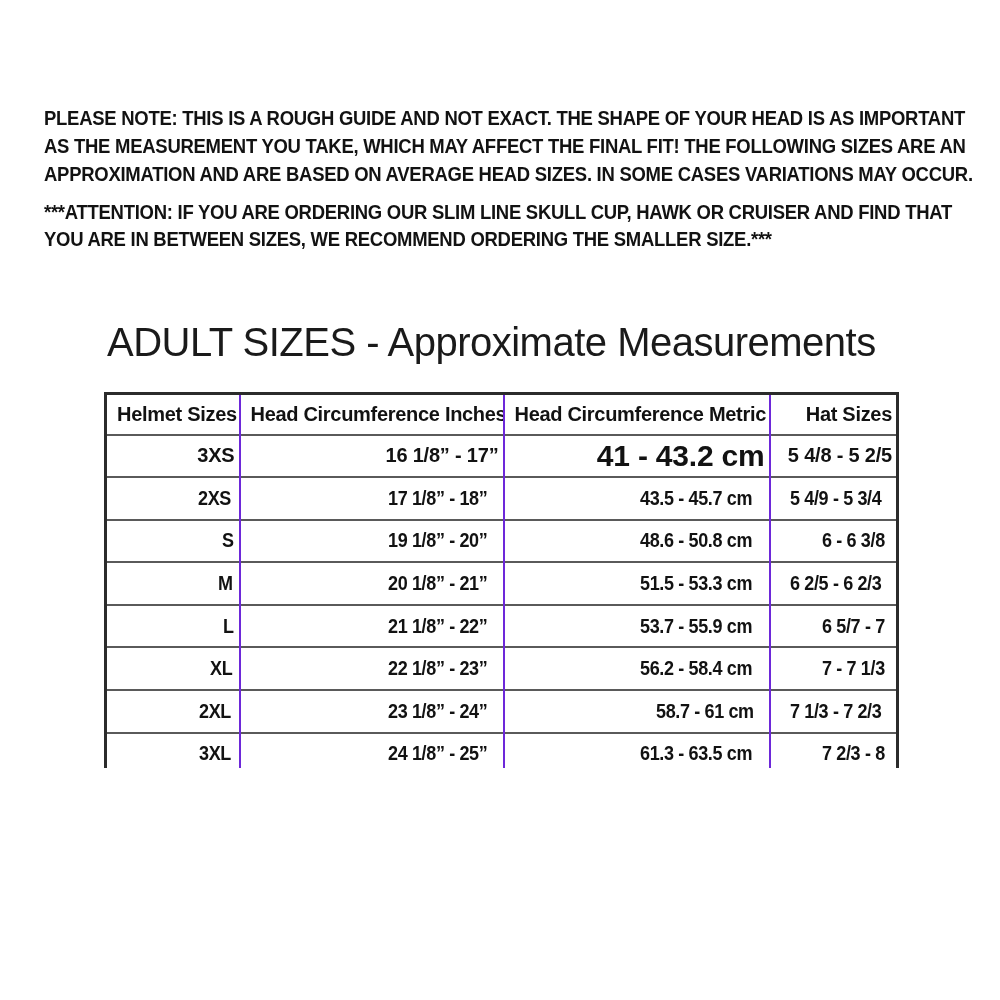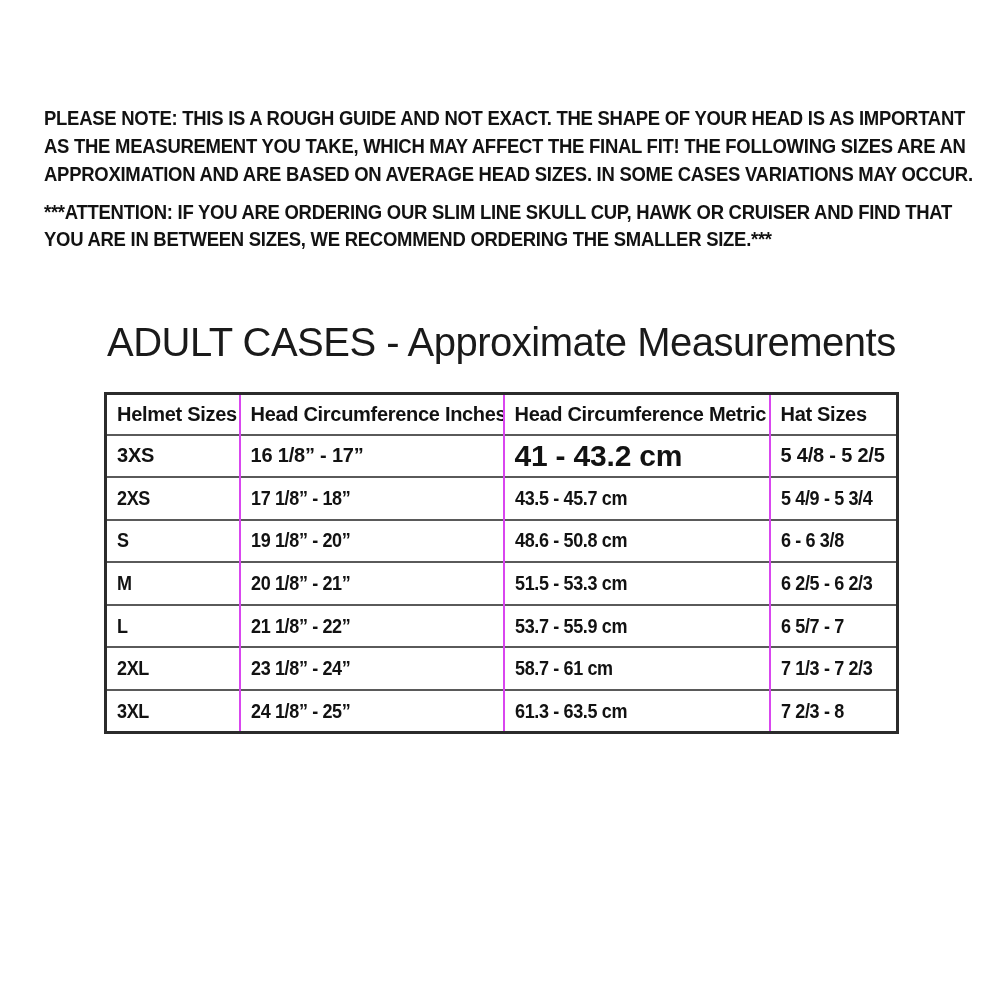--- a/index.html
+++ b/index.html
@@ -54,27 +54,27 @@
     position: absolute;
     left: 104px;
     top: 392px;
     width: 792px;
     border-collapse: collapse;
     table-layout: fixed;
     border: 3px solid #2b2b2b;
   }
   .size-table th, .size-table td {
     padding: 0 4px 0 10px;
-    text-align: left;
+    text-align: right;
     vertical-align: middle;
     overflow: hidden;
     white-space: nowrap;
   }
   .size-table th + th, .size-table td + td {
-    border-left: 2px solid #d946ef;
+    border-left: 2px solid #6d28d9;
   }
   .size-table thead tr { height: 41px; }
   .size-table tbody tr {
     height: 42.6px;
     border-top: 2px solid #5a5a5a;
   }
   .size-table th {
     font-size: 20px;
     font-weight: 700;
     letter-spacing: -0.3px;
@@ -103,21 +103,21 @@
     <span class="note-line">PLEASE NOTE: THIS IS A ROUGH GUIDE AND NOT EXACT. THE SHAPE OF YOUR HEAD IS AS IMPORTANT</span>
     <span class="note-line">AS THE MEASUREMENT YOU TAKE, WHICH MAY AFFECT THE FINAL FIT! THE FOLLOWING SIZES ARE AN</span>
     <span class="note-line">APPROXIMATION AND ARE BASED ON AVERAGE HEAD SIZES. IN SOME CASES VARIATIONS MAY OCCUR.</span>
   </div>
 
   <div class="note note-2">
     <span class="note-line">***ATTENTION: IF YOU ARE ORDERING OUR SLIM LINE SKULL CUP, HAWK OR CRUISER AND FIND THAT</span>
     <span class="note-line">YOU ARE IN BETWEEN SIZES, WE RECOMMEND ORDERING THE SMALLER SIZE.***</span>
   </div>
 
-  <h1 class="page-title">ADULT CASES - Approximate Measurements</h1>
+  <h1 class="page-title">ADULT SIZES - Approximate Measurements</h1>
 
   <table class="size-table">
     <colgroup>
       <col style="width:134px">
       <col style="width:264px">
       <col style="width:266px">
       <col style="width:128px">
     </colgroup>
     <thead>
       <tr>
@@ -152,20 +152,26 @@
         <td class="metric"><span class="cell-text">51.5 - 53.3 cm</span></td>
         <td><span class="cell-text">6 2/5 - 6 2/3</span></td>
       </tr>
       <tr class="cond">
         <td><span class="cell-text">L</span></td>
         <td><span class="cell-text">21 1/8” - 22”</span></td>
         <td class="metric"><span class="cell-text">53.7 - 55.9 cm</span></td>
         <td><span class="cell-text">6 5/7 - 7</span></td>
       </tr>
       <tr class="cond">
+        <td><span class="cell-text">XL</span></td>
+        <td><span class="cell-text">22 1/8” - 23”</span></td>
+        <td class="metric"><span class="cell-text">56.2 - 58.4 cm</span></td>
+        <td><span class="cell-text">7 - 7 1/3</span></td>
+      </tr>
+      <tr class="cond">
         <td><span class="cell-text">2XL</span></td>
         <td><span class="cell-text">23 1/8” - 24”</span></td>
         <td class="metric"><span class="cell-text">58.7 - 61 cm</span></td>
         <td><span class="cell-text">7 1/3 - 7 2/3</span></td>
       </tr>
       <tr class="cond">
         <td><span class="cell-text">3XL</span></td>
         <td><span class="cell-text">24 1/8” - 25”</span></td>
         <td class="metric"><span class="cell-text">61.3 - 63.5 cm</span></td>
         <td><span class="cell-text">7 2/3 - 8</span></td>

